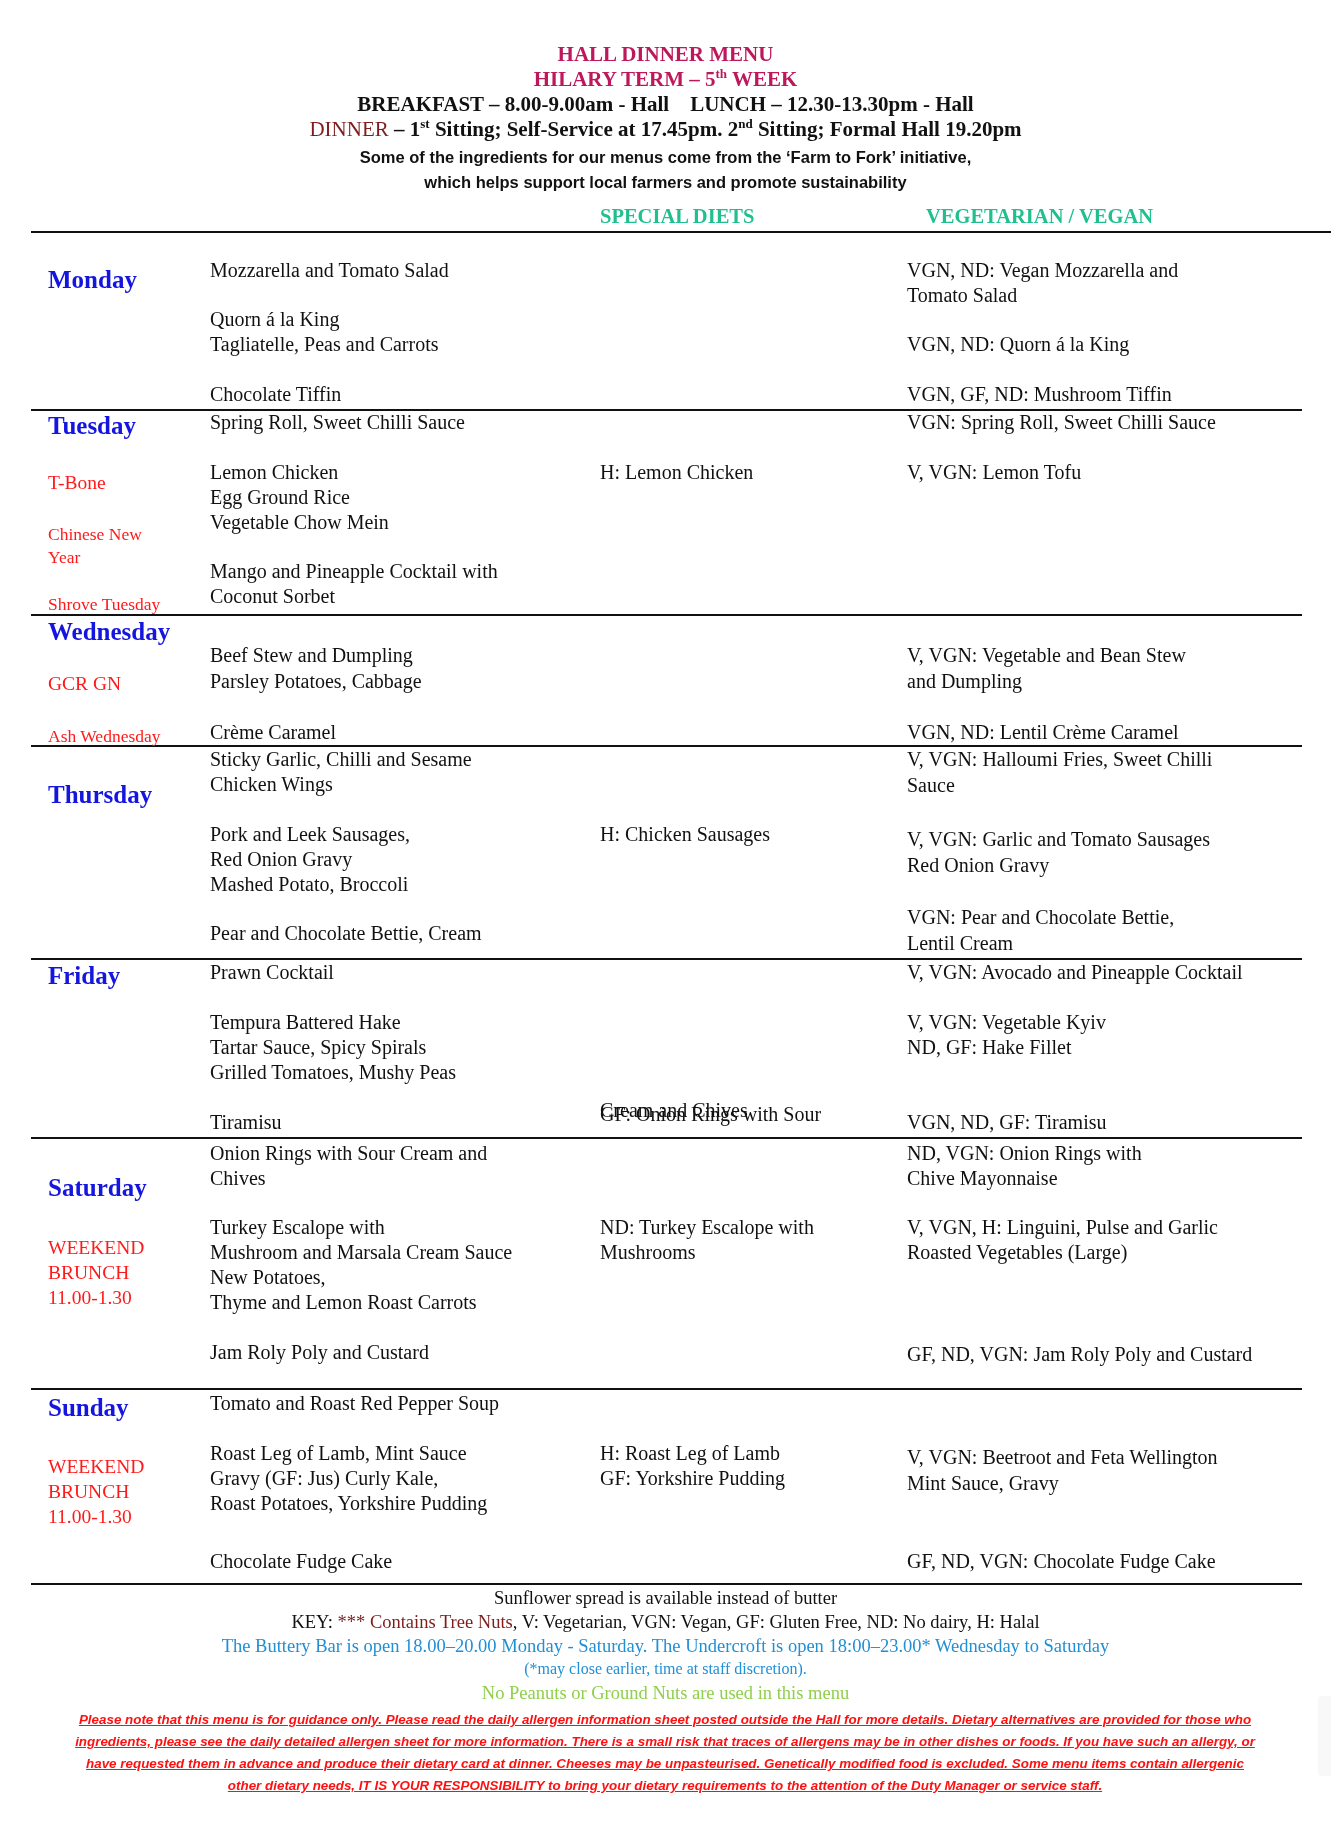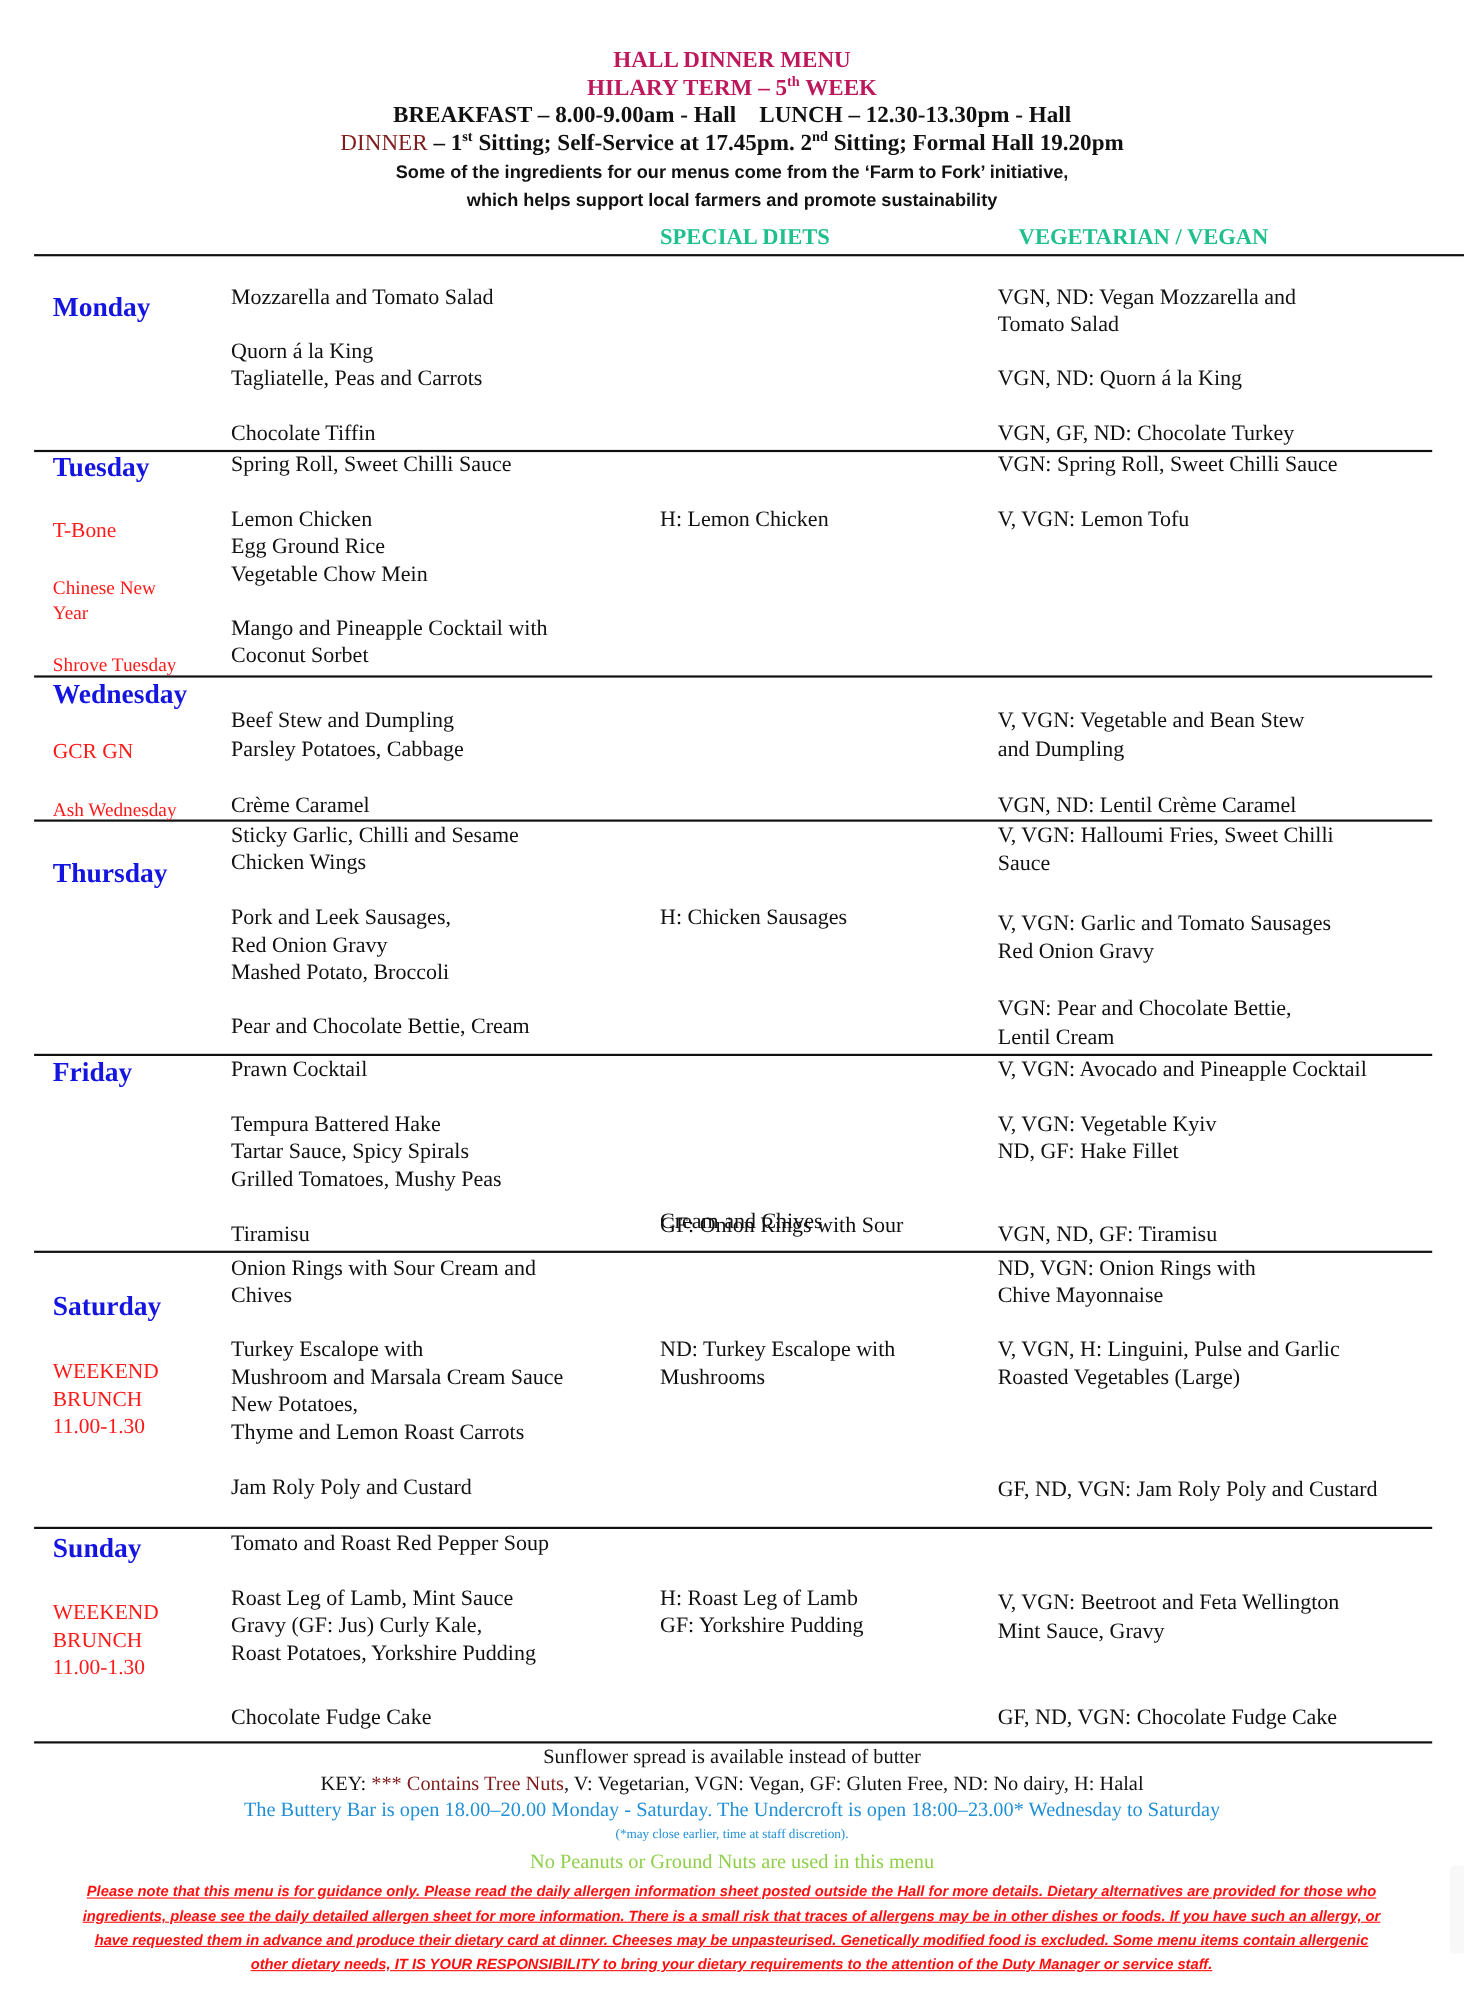--- a/index.html
+++ b/index.html
@@ -51,21 +51,21 @@
 
 <section>
   <div class="abs day" style="left:48px; top:266px;">Monday</div>
   <div class="abs dish" style="left:210px; top:258px;">Mozzarella and Tomato Salad</div>
   <div class="abs dish" style="left:210px; top:307px;">Quorn á la King</div>
   <div class="abs dish" style="left:210px; top:332px;">Tagliatelle, Peas and Carrots</div>
   <div class="abs dish" style="left:210px; top:382px;">Chocolate Tiffin</div>
   <div class="abs dish" style="left:907px; top:258px;">VGN, ND: Vegan Mozzarella and</div>
   <div class="abs dish" style="left:907px; top:283px;">Tomato Salad</div>
   <div class="abs dish" style="left:907px; top:332px;">VGN, ND: Quorn á la King</div>
-  <div class="abs dish" style="left:907px; top:382px;">VGN, GF, ND: Chocolate Turkey</div>
+  <div class="abs dish" style="left:907px; top:382px;">VGN, GF, ND: Mushroom Tiffin</div>
 </section>
 
 <section>
   <div class="abs day" style="left:48px; top:412px;">Tuesday</div>
   <div class="abs note" style="left:48px; top:471px;">T-Bone</div>
   <div class="abs note-sm" style="left:48px; top:523px;">Chinese New</div>
   <div class="abs note-sm" style="left:48px; top:546px;">Year</div>
   <div class="abs note-sm" style="left:48px; top:593px;">Shrove Tuesday</div>
   <div class="abs dish" style="left:210px; top:410px;">Spring Roll, Sweet Chilli Sauce</div>
   <div class="abs dish" style="left:210px; top:460px;">Lemon Chicken</div>
@@ -156,21 +156,21 @@
   <div class="abs dish" style="left:600px; top:1441px;">H: Roast Leg of Lamb</div>
   <div class="abs dish" style="left:600px; top:1466px;">GF: Yorkshire Pudding</div>
   <div class="abs dish" style="left:907px; top:1445px;">V, VGN: Beetroot and Feta Wellington</div>
   <div class="abs dish" style="left:907px; top:1471px;">Mint Sauce, Gravy</div>
   <div class="abs dish" style="left:907px; top:1549px;">GF, ND, VGN: Chocolate Fudge Cake</div>
 </section>
 
 <div class="abs footer" style="top:1588px;">Sunflower spread is available instead of butter</div>
 <div class="abs footer" style="top:1612px;"><span>KEY: </span><span class="red">*** Contains Tree Nuts</span><span>, V: Vegetarian, VGN: Vegan, GF: Gluten Free, ND: No dairy, H: Halal</span></div>
 <div class="abs footer cyan" style="top:1636px;">The Buttery Bar is open 18.00–20.00 Monday - Saturday. The Undercroft is open 18:00–23.00* Wednesday to Saturday</div>
-<div class="abs footer cyan" style="top:1660px; font-size:12px;">(*may close earlier, time at staff discretion).</div>
+<div class="abs footer cyan" style="top:1660px; font-size:16px;">(*may close earlier, time at staff discretion).</div>
 <div class="abs footer lime" style="top:1683px;">No Peanuts or Ground Nuts are used in this menu</div>
 
 <div class="disclaimer" style="top:1709px;">
   <div>Please note that this menu is for guidance only. Please read the daily allergen information sheet posted outside the Hall for more details.  Dietary alternatives are provided for those who</div>
   <div>ingredients, please see the daily detailed allergen sheet for more information.  There is a small risk that traces of allergens may be in other dishes or foods.  If you have such an allergy, or</div>
   <div>have requested them in advance and produce their dietary card at dinner.  Cheeses may be unpasteurised.  Genetically modified food is excluded.  Some menu items contain allergenic</div>
   <div>other dietary needs, IT IS YOUR RESPONSIBILITY to bring your dietary requirements to the attention of the Duty Manager or service staff.</div>
 </div>
 
 <div class="ghost"></div>

